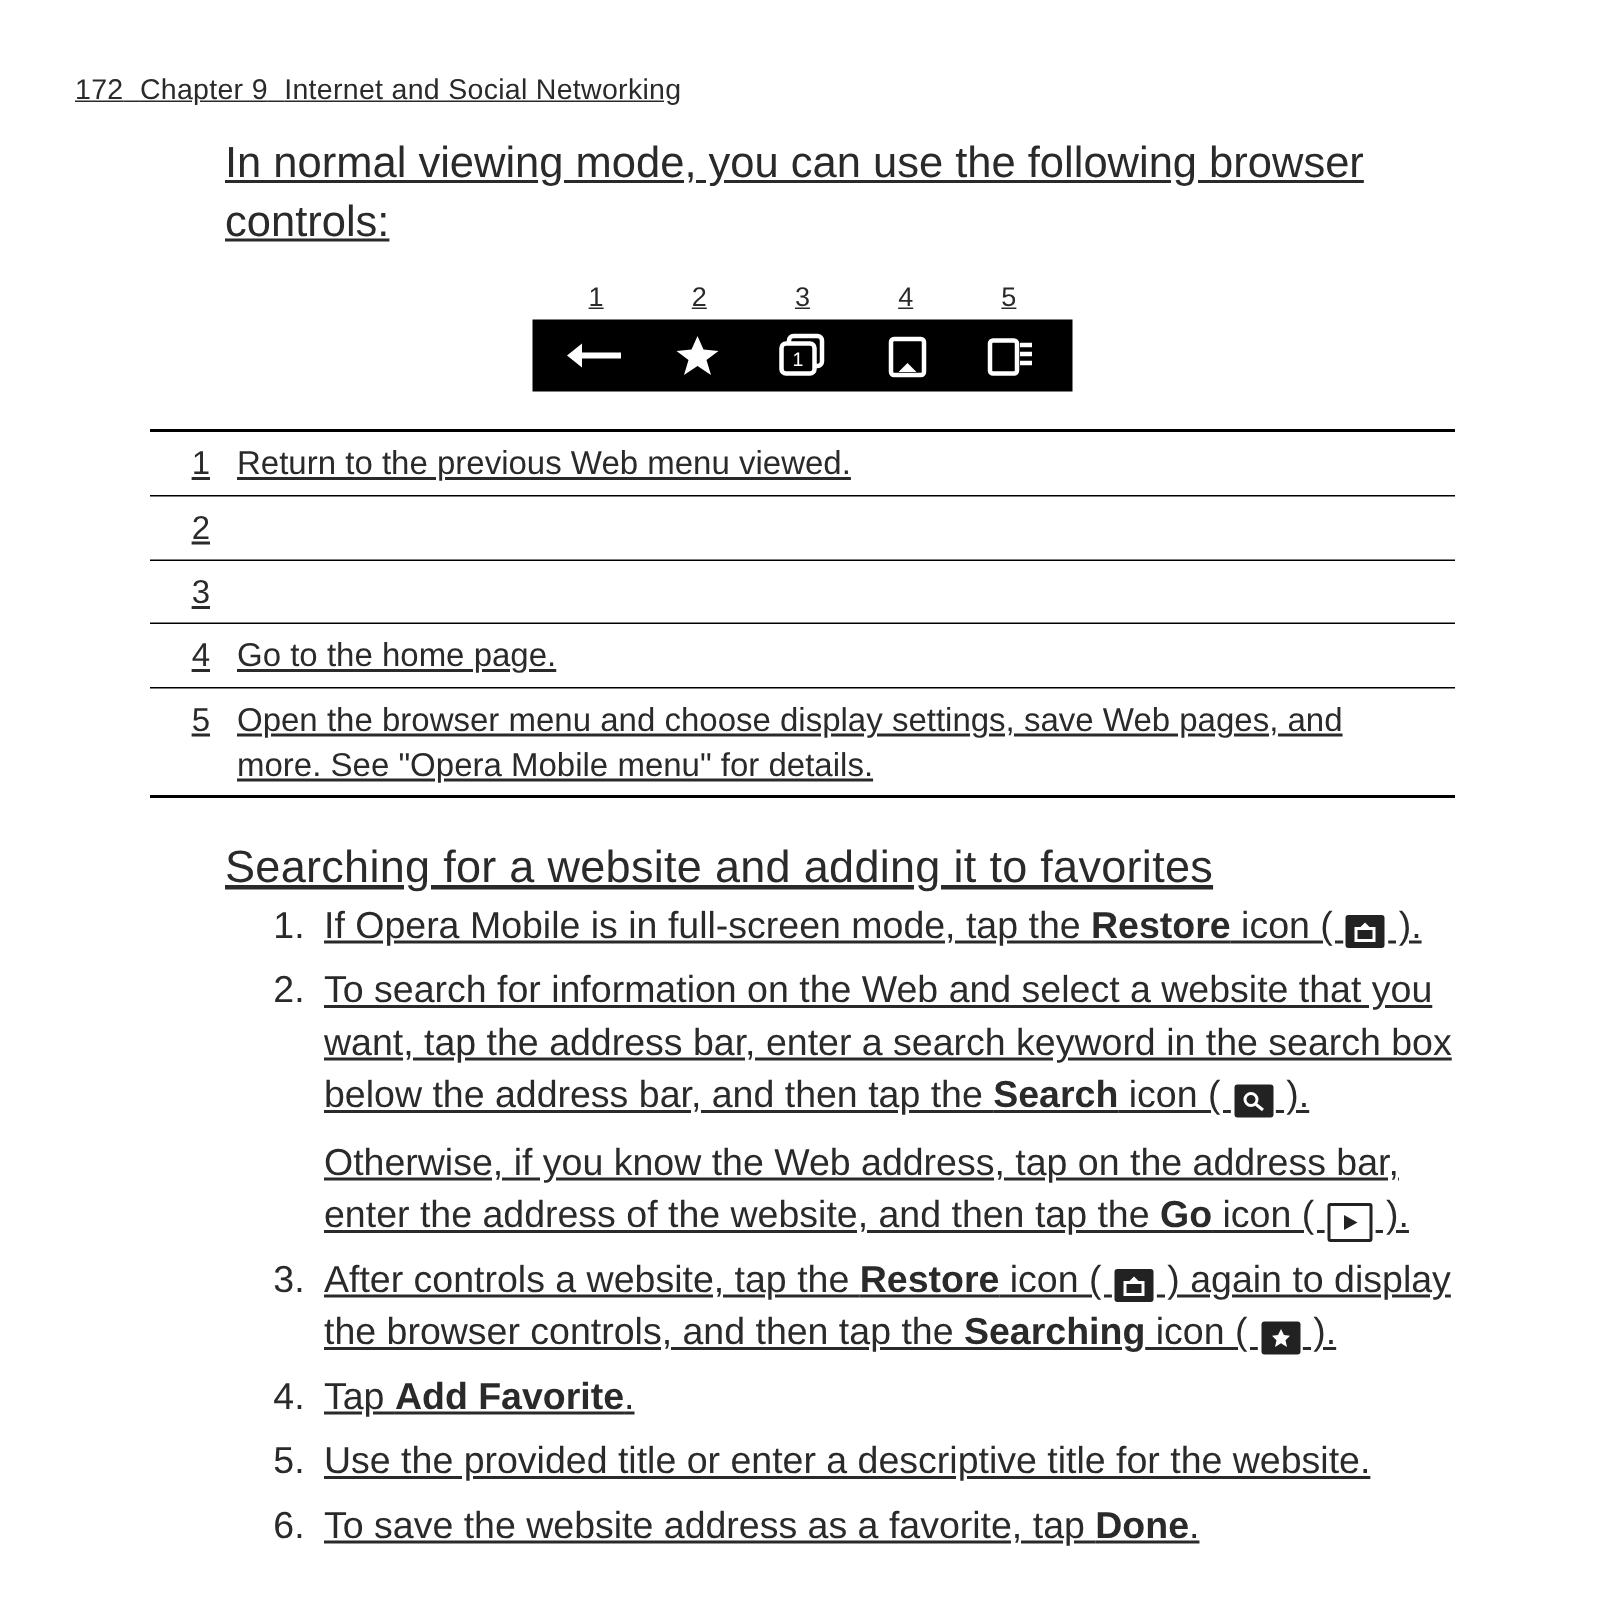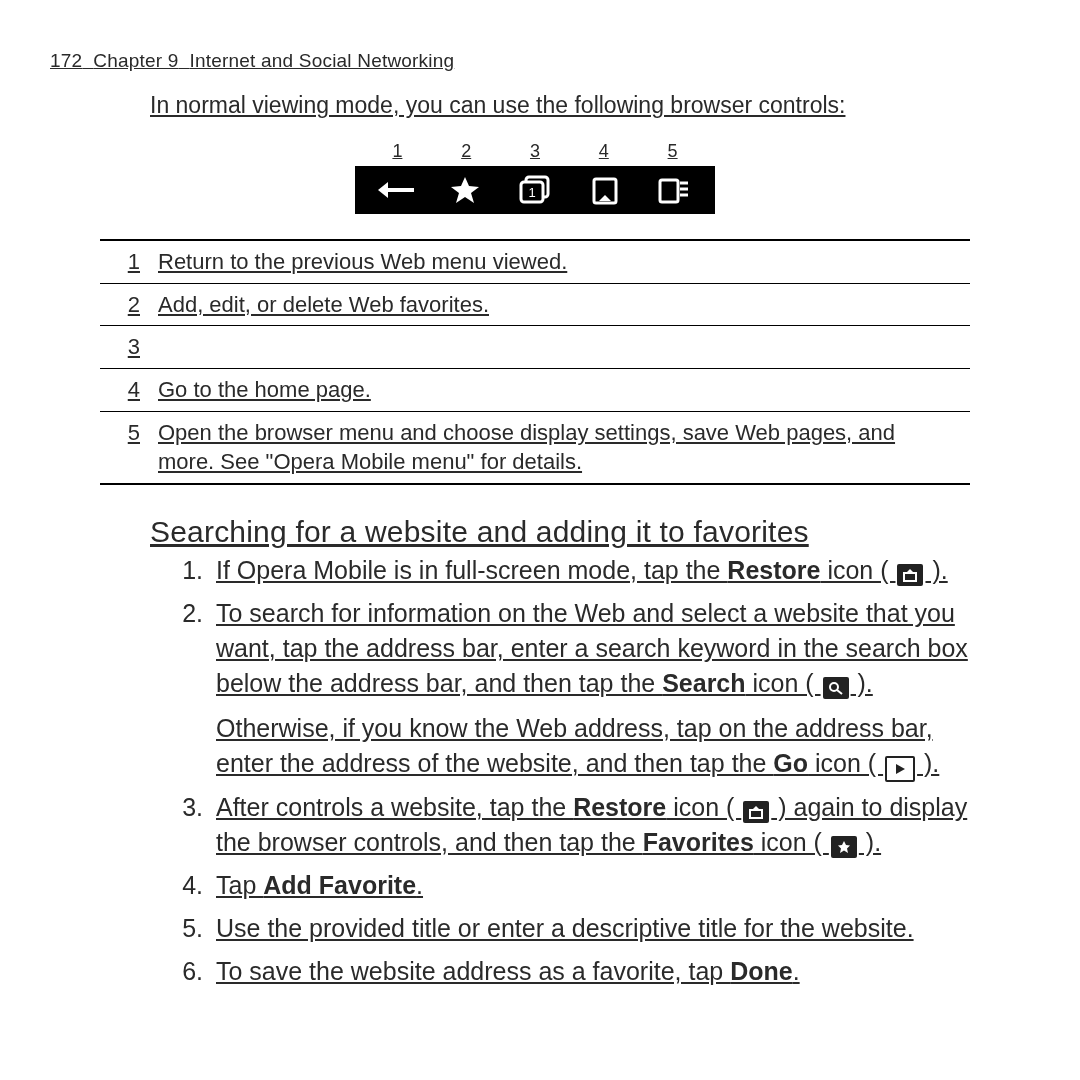--- a/index.html
+++ b/index.html
@@ -17,21 +17,21 @@
     box-sizing: border-box;
     width: 1080px;
     text-decoration: underline;
   }
   .running-head {
     font-size: 19px;
     margin-bottom: 18px;
     letter-spacing: 0.2px;
   }
   .intro {
-    font-size: 23px;
+    font-size: 29px;
     margin: 0 0 20px 100px;
     line-height: 1.35;
   }
   .toolbar-wrap {
     display: flex;
     justify-content: center;
     margin: 15px 0 25px 0;
   }
   .toolbar {
     display: flex;
@@ -169,21 +169,20 @@
     </div>
   </div>
 
   <div class="controls-table">
     <div class="ctrl-row">
       <div class="ctrl-num">1</div>
       <div class="ctrl-desc">Return to the previous Web menu viewed.</div>
     </div>
     <div class="ctrl-row">
       <div class="ctrl-num">2</div>
-      <div class="ctrl-desc">Add, edit, or delete Web favorites.</div>
     </div>
     <div class="ctrl-row">
       <div class="ctrl-num">3</div>
     </div>
     <div class="ctrl-row">
       <div class="ctrl-num">4</div>
       <div class="ctrl-desc">Go to the home page.</div>
     </div>
     <div class="ctrl-row">
       <div class="ctrl-num">5</div>
@@ -216,21 +215,21 @@
             </svg>
           </span><span> ).</span>
       </p>
     </li>
     <li>
       <span>After controls a website, tap the </span><span class="strong">Restore</span><span> icon ( </span><span class="icon-box">
           <svg width="16" height="14" viewBox="0 0 16 14">
             <rect x="2" y="5" width="12" height="8" fill="none" stroke="#fff" stroke-width="2"></rect>
             <polygon points="8,1 4,5 12,5" fill="#fff"></polygon>
           </svg>
-        </span><span> ) again to display the browser controls, and then tap the </span><span class="strong">Favorites</span><span> icon ( </span><span class="icon-box">
+        </span><span> ) again to display the browser controls, and then tap the </span><span class="strong">Searching</span><span> icon ( </span><span class="icon-box">
           <svg width="16" height="14" viewBox="0 0 16 14">
             <path d="M8 1 L10 5 L14 5.5 L11 8.5 L12 13 L8 10.5 L4 13 L5 8.5 L2 5.5 L6 5 Z" fill="#fff"></path>
           </svg>
         </span><span> ).</span>
     </li>
     <li>
       <span>Tap </span><span class="strong">Add Favorite</span><span>.</span>
     </li>
     <li>Use the provided title or enter a descriptive title for the website.</li>
     <li>

